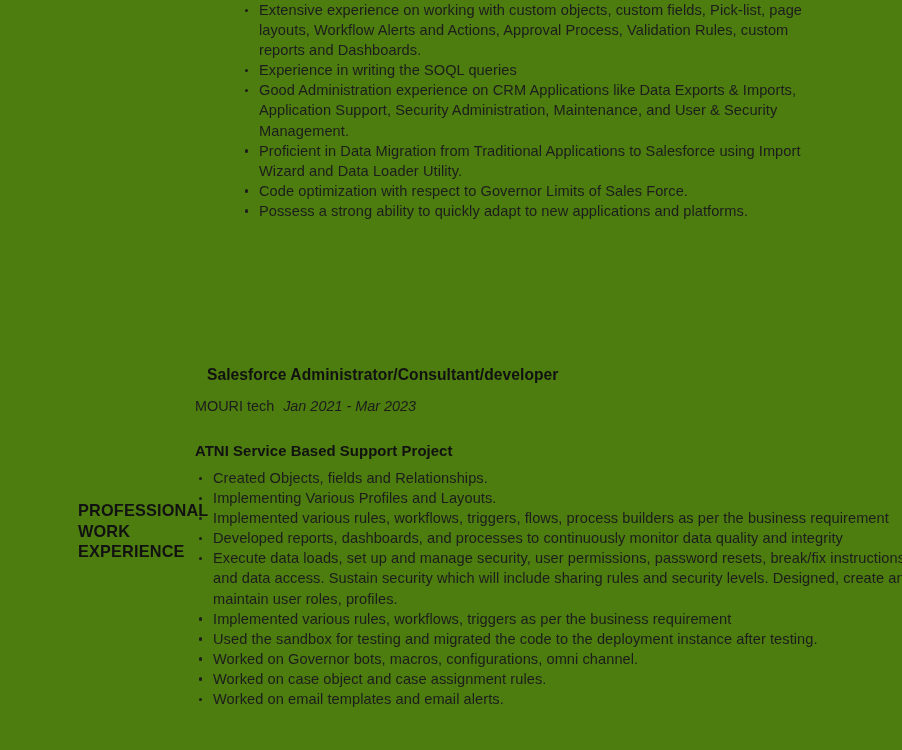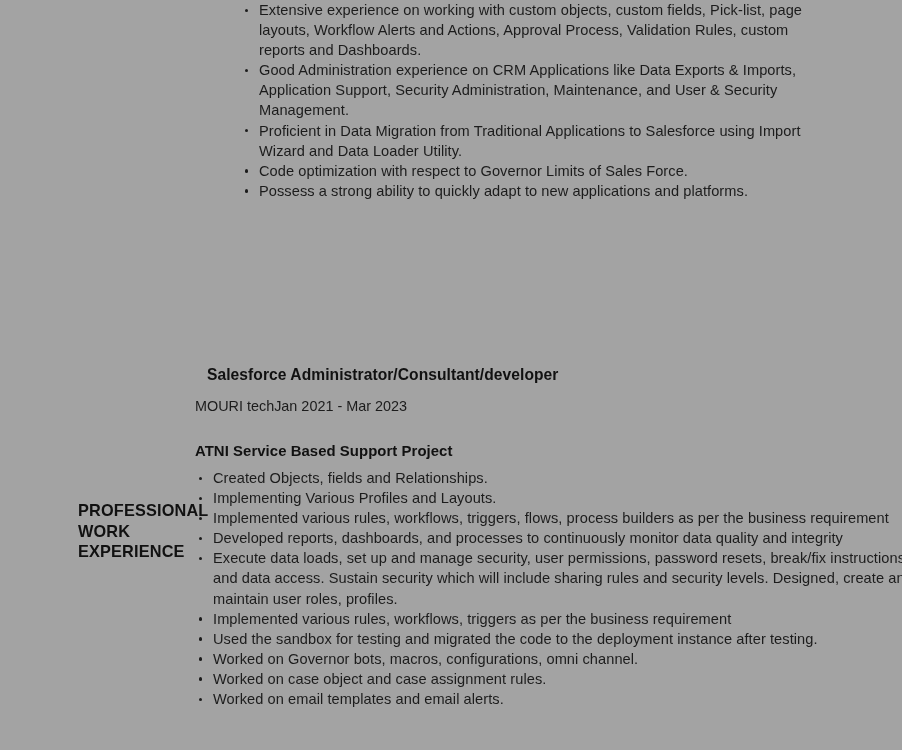--- a/index.html
+++ b/index.html
@@ -14,21 +14,21 @@
     overflow: hidden;
     font-family: "Liberation Sans", sans-serif;
     color: #1c1c1c;
     -webkit-font-smoothing: antialiased;
   }
 
   .page {
     position: relative;
     width: 902px;
     height: 750px;
-    background: #a3a3a3;
+    background: #4d7c0f;
   }
 
   
   .bullets {
     list-style: none;
     margin: 0;
     padding: 0;
   }
   .bullets li {
     position: relative;
@@ -99,38 +99,41 @@
   .job-meta {
     margin: 1px 0 0 0;
     font-size: 14.4px;
     line-height: 19px;
     color: #1c1c1c;
   }
   .job-company {
     font-weight: normal;
   }
   .job-dates {
+    font-style: italic;
+    margin-left: 9px;
   }
 
   .project-title {
     margin: 25px 0 7px 0;
     font-size: 14.9px;
     line-height: 20px;
     font-weight: bold;
     color: #111111;
     letter-spacing: 0.004em;
   }
 </style>
 </head>
 <body>
 
 <div class="page">
 
   <ul class="bullets summary-block" id="summary-bullets">
       <li>Extensive experience on working with custom objects, custom fields, Pick-list, page layouts, Workflow Alerts and Actions, Approval Process, Validation Rules, custom reports and Dashboards.</li>
+      <li>Experience in writing the SOQL queries</li>
       <li>Good Administration experience on CRM Applications like Data Exports &amp; Imports, Application Support, Security Administration, Maintenance, and User &amp; Security Management.</li>
       <li>Proficient in Data Migration from Traditional Applications to Salesforce using Import Wizard and Data Loader Utility.</li>
       <li>Code optimization with respect to Governor Limits of Sales Force.</li>
       <li>Possess a strong ability to quickly adapt to new applications and platforms.</li>
     </ul>
 
   <div class="section">
 
     <div class="section-label">PROFESSIONAL WORK EXPERIENCE</div>
 

